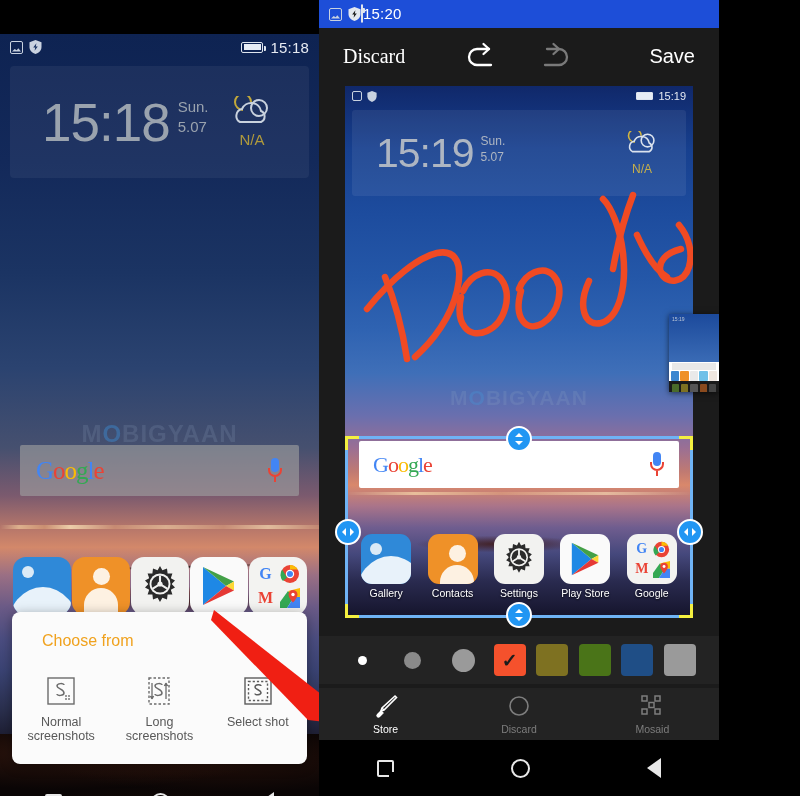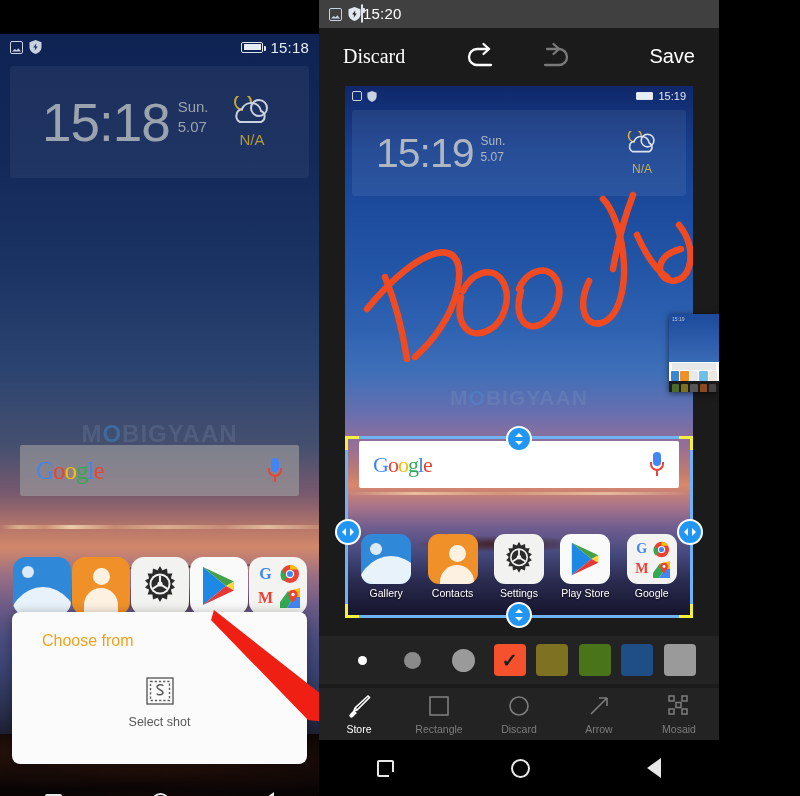--- a/index.html
+++ b/index.html
@@ -132,21 +132,21 @@
       position:relative; }
   .nav-sq:after{ content:""; position:absolute; right:-3px; bottom:-3px; width:6px; height:6px;
       background:#000; }
   .nav-ci{ width:19px; height:19px; border:2.2px solid #e8e8e8; border-radius:50%; }
   .nav-tr{ width:0; height:0; border-top:10px solid transparent; border-bottom:10px solid transparent;
       border-right:14px solid #e8e8e8; }
 
   
   .phone-right{ position:relative; width:400px; height:796px; background:#1b1b1b; overflow:hidden; }
   .rsbar{ position:absolute; left:0; right:0; top:0; height:26px; display:flex;
-      align-items:center; padding:14px 10px; color:#fff; background:#404040; }
+      align-items:center; padding:14px 10px; color:#fff; background:#1d4ed8; }
   .edbar{ position:absolute; left:0; right:0; top:30px; height:52px;
       display:flex; align-items:center; background:#1b1b1b; }
   .ed-txt{ color:#fff; font-size:20px; }
   .ed-l{ margin-left:24px;font-family:Liberation Serif, serif; } .ed-r{ margin-left:auto; margin-right:24px; }
   .undo,.redo{ width:46px; height:30px; }
 
   
   .inner{ position:absolute; left:26px; top:86px; width:348px; height:532px;
       overflow:hidden; background:#4c1d95; }
   .inner-wall{ position:absolute; inset:0;
@@ -351,20 +351,46 @@
         <div class="app-lb">Google</div>
       </div>
     </div>
 
     <div class="sheet">
       <div class="sheet-title">Choose from</div>
       <div class="opts">
         <div class="opt">
           <div class="opt-ico">
             <svg width="34" height="34" viewBox="0 0 34 34">
+              <rect x="4" y="4" width="26" height="26" fill="none" stroke="#6b6b6b" stroke-width="1.4"></rect>
+              <path d="M20 11 C20 9 13 9 13 12 C13 15 20 15 20 19 C20 22 13 22 13 20" fill="none" stroke="#6b6b6b" stroke-width="1.5"></path>
+              <g fill="#9a9a9a">
+                  <rect x="21" y="21" width="2" height="2"></rect>
+                  <rect x="24" y="21" width="2" height="2"></rect>
+              <rect x="21" y="24" width="2" height="2"></rect>
+                  <rect x="24" y="24" width="2" height="2"></rect>
+                </g>
+            </svg>
+          </div>
+          <div class="opt-lb">Normal screenshots</div>
+        </div>
+        <div class="opt">
+          <div class="opt-ico">
+            <svg width="34" height="34" viewBox="0 0 34 34">
+              <rect x="7" y="4" width="20" height="26" fill="none" stroke="#6b6b6b" stroke-width="1.4" stroke-dasharray="2.5 2"></rect>
+              <path d="M20 11 C20 9 13 9 13 12 C13 15 20 15 20 19 C20 22 13 22 13 20" fill="none" stroke="#6b6b6b" stroke-width="1.5"></path>
+              <path d="M10 9 L10 25 M10 25 L8.4 22 M10 25 L11.6 22" stroke="#6b6b6b" stroke-width="1.3" fill="none"></path>
+              <path d="M24 25 L24 9 M24 9 L22.4 12 M24 9 L25.6 12" stroke="#6b6b6b" stroke-width="1.3" fill="none"></path>
+            </svg>
+          </div>
+          <div class="opt-lb">Long screenshots</div>
+        </div>
+        <div class="opt">
+          <div class="opt-ico">
+            <svg width="34" height="34" viewBox="0 0 34 34">
               <rect x="4" y="4" width="26" height="26" fill="none" stroke="#5c5c5c" stroke-width="1.4"></rect>
               <rect x="7.5" y="7.5" width="19" height="19" fill="none" stroke="#5c5c5c" stroke-width="1.4" stroke-dasharray="2.2 2"></rect>
               <path d="M20 12 C20 10.2 14 10.2 14 13 C14 15.8 20 15.8 20 18.6 C20 21.4 14 21.4 14 19.6" fill="none" stroke="#5c5c5c" stroke-width="1.5"></path>
             </svg>
           </div>
           <div class="opt-lb">Select shot</div>
         </div>
       </div>
       <svg class="arrow-red" viewBox="0 0 160 120">
         <path d="M8 6 L126 102 L130 74 L150 118 L104 112 L124 100 L5 12 Z" fill="#f01f13"></path>
@@ -602,40 +628,24 @@
             <path d="M22 3 L23.5 4.5 L11 17 L8 18 L9 15 Z" fill="none" stroke="#fff" stroke-width="1.6"></path>
             <path d="M9 15 L11 17" stroke="#fff" stroke-width="1.3"></path>
             <path d="M8 18 L4.5 21.5 C3 23 5 25 6.5 23.5 L10 20 Z" fill="#fff" stroke="#fff" stroke-width="1.3"></path>
           </svg>
         </div>
         <div class="tool-lb">Store</div>
       </div>
       <div class="tool">
         <div class="tool-ico">
           <svg width="24" height="24" viewBox="0 0 24 24">
-              <rect x="3" y="3" width="18" height="18" fill="none" stroke="#7d7d7d" stroke-width="1.6"></rect>
-            </svg>
-        </div>
-        <div class="tool-lb">Rectangle</div>
-      </div>
-      <div class="tool">
-        <div class="tool-ico">
-          <svg width="24" height="24" viewBox="0 0 24 24">
               <circle cx="12" cy="12" r="9" fill="none" stroke="#7d7d7d" stroke-width="1.6"></circle>
             </svg>
         </div>
         <div class="tool-lb">Discard</div>
-      </div>
-      <div class="tool">
-        <div class="tool-ico">
-          <svg width="24" height="24" viewBox="0 0 24 24">
-            <path d="M4 20 L20 4 M20 4 L20 12 M20 4 L12 4" fill="none" stroke="#7d7d7d" stroke-width="1.6"></path>
-          </svg>
-        </div>
-        <div class="tool-lb">Arrow</div>
       </div>
       <div class="tool">
         <div class="tool-ico">
           <svg width="24" height="24" viewBox="0 0 24 24" fill="none" stroke="#7d7d7d" stroke-width="1.5">
             <rect x="2" y="2" width="5" height="5"></rect>
               <rect x="15" y="2" width="5" height="5"></rect>
             <rect x="9" y="8.5" width="5" height="5"></rect>
             <rect x="2" y="15" width="5" height="5"></rect>
               <rect x="15" y="15" width="5" height="5"></rect>
           </svg>

